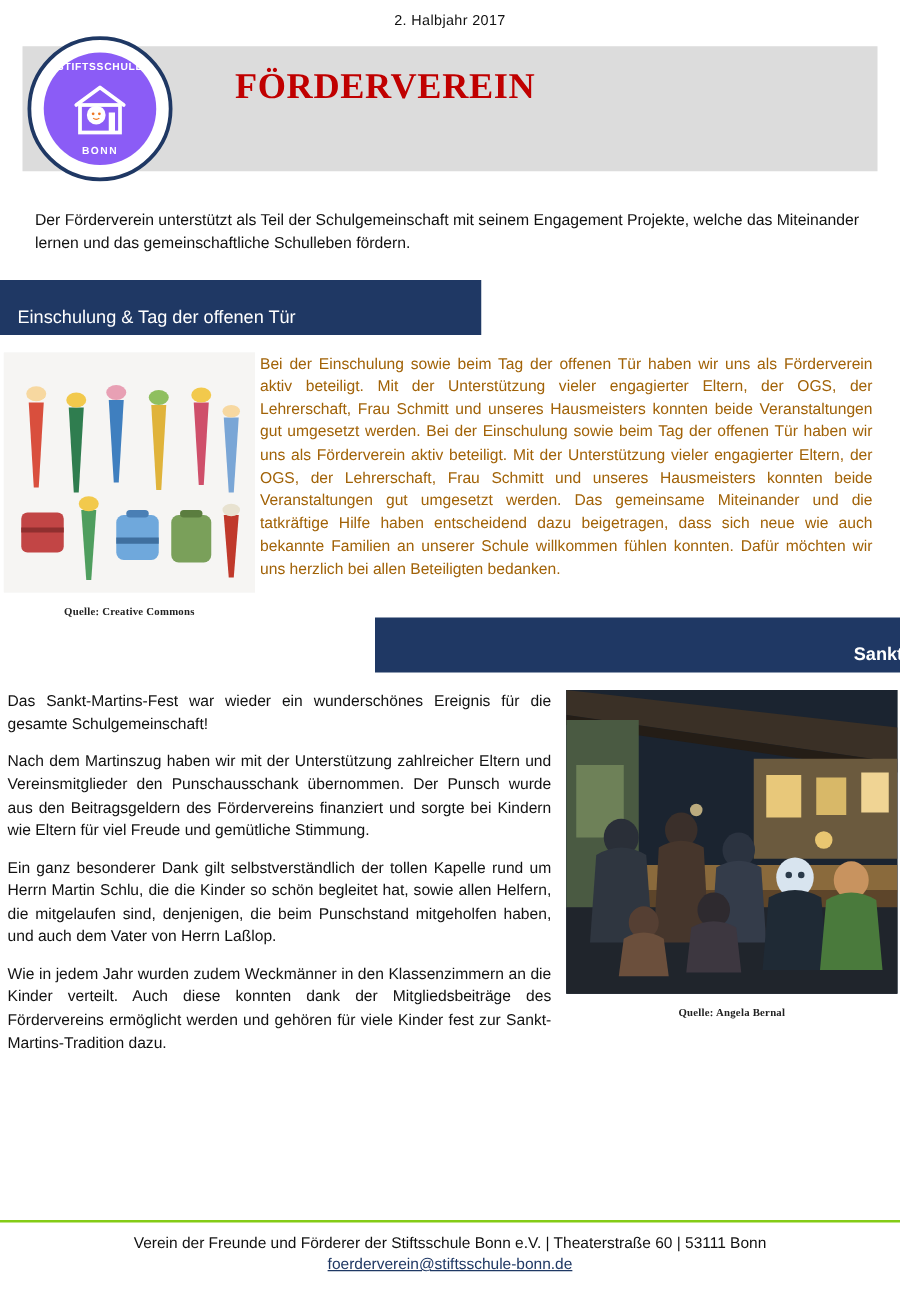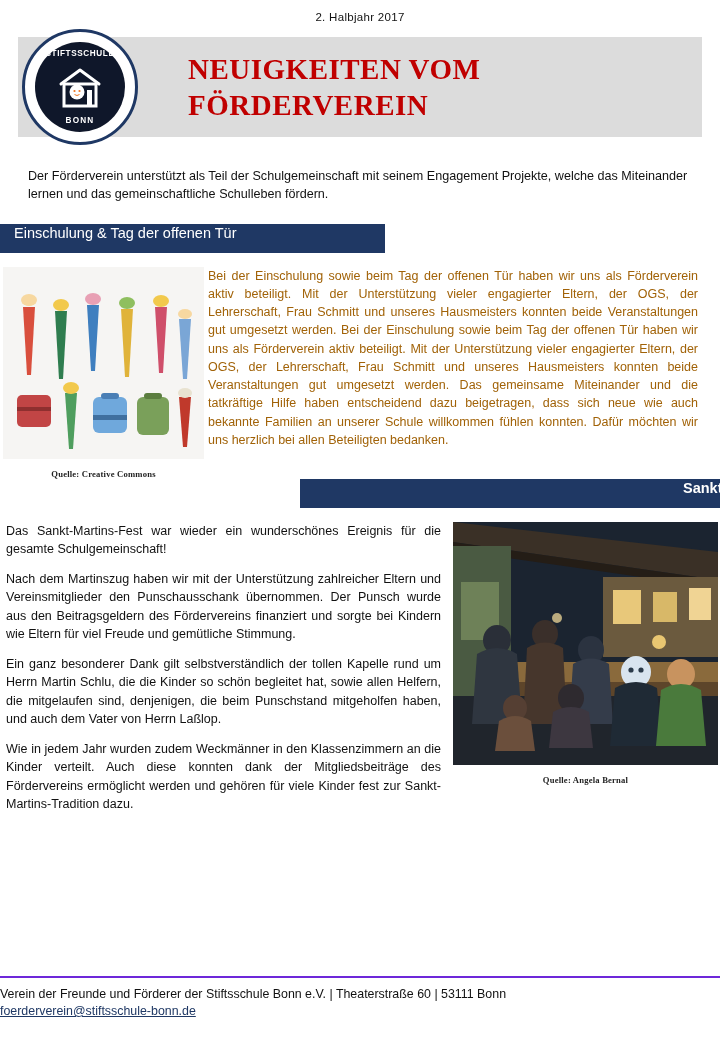--- a/index.html
+++ b/index.html
@@ -57,21 +57,21 @@
     box-sizing: border-box;
     z-index: 3;
   }
   .logo-inner {
     position: absolute;
     left: 10px;
     top: 10px;
     width: 90px;
     height: 90px;
     border-radius: 50%;
-    background: #0f172a;
+    background: #8b5cf6;
     box-sizing: border-box;
   }
   .logo-top-text {
     position: absolute;
     top: 7px;
     left: 0;
     width: 90px;
     text-align: center;
     font-size: 8.2px;
     font-weight: bold;
@@ -117,21 +117,21 @@
     line-height: 1.45;
     color: #111;
     text-align: left;
   }
 
   
   .section-bar {
     background: #1f3864;
     color: #ffffff;
     font-size: 14.5px;
-    padding: 1px 14px;
+    padding: 22px 14px;
     box-sizing: border-box;
     height: 29px;
     line-height: 17px;
   }
   .bar-left {
     position: relative;
     margin: 20px 0 0 0;
     width: 385px;
   }
   .bar-right {
@@ -206,23 +206,24 @@
     display: block;
     background: #16222e;
   }
 
   
   .footer {
     position: absolute;
     left: 0;
     right: 0;
     bottom: 0;
-    border-top: 2px solid #6d28d9;
+    border-top: 2px solid #84cc16;
     padding-top: 9px;
     height: 53px;
+    text-align: center;
   }
   .footer-line1 {
     font-size: 12.4px;
     color: #111;
   }
   .footer-link {
     font-size: 12.4px;
     color: #1f3864;
     text-decoration: underline;
     display: inline-block;
@@ -249,21 +250,20 @@
           <circle cx="20" cy="26" r="7.5" fill="#ffffff"></circle>
           <circle cx="17.5" cy="25" r="1.1" fill="#ef7622"></circle>
           <circle cx="22.5" cy="25" r="1.1" fill="#ef7622"></circle>
           <path d="M17.5 28.5 Q20 30.5 22.5 28.5" fill="none" stroke="#ef7622" stroke-width="1"></path>
           <rect x="30" y="24" width="5" height="16" fill="#ffffff"></rect>
         </svg>
       </div>
     </div>
 
     <div class="headline">
-      <div>NEUIGKEITEN VOM</div>
       <div>FÖRDERVEREIN</div>
     </div>
   </div>
 
   <div class="intro">Der Förderverein unterstützt als Teil der Schulgemeinschaft mit seinem Engagement Projekte, welche das Miteinander lernen und das gemeinschaftliche Schulleben fördern.</div>
 
   <div class="section-bar bar-left">Einschulung &amp; Tag der offenen Tür</div>
 
   <div class="sec1">
     <div class="sec1-figure">

